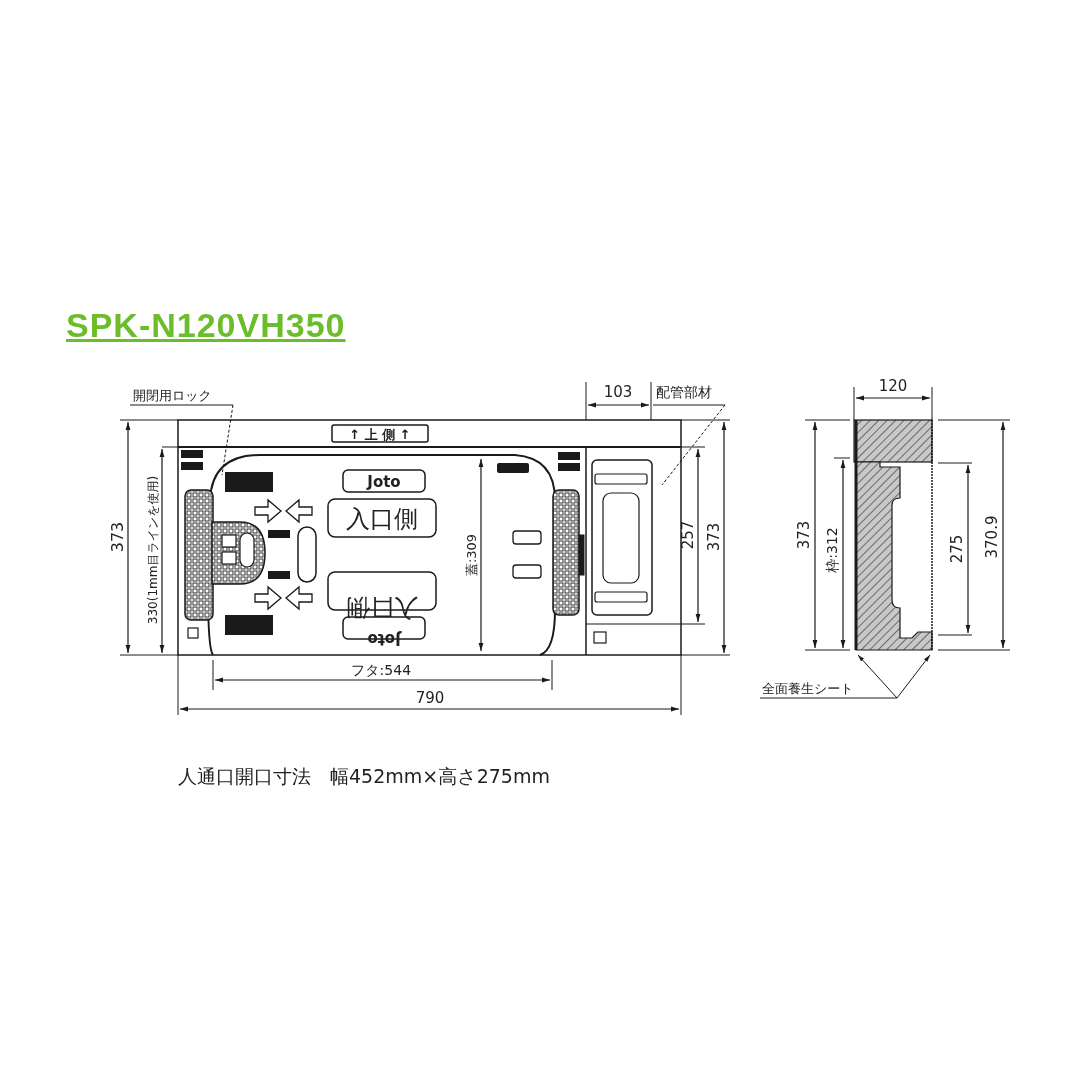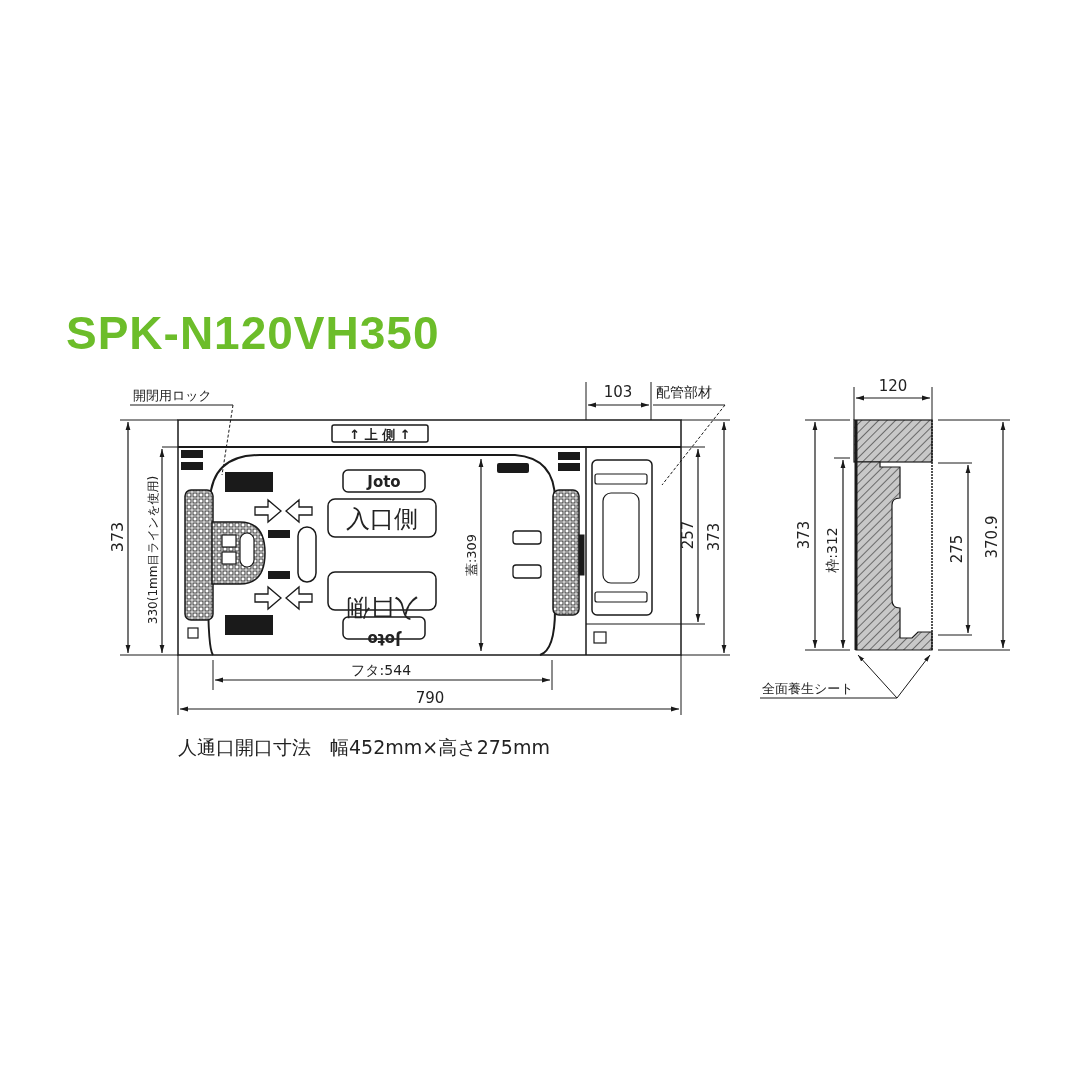--- a/index.html
+++ b/index.html
@@ -1,18 +1,18 @@
 <!DOCTYPE html>
 <html><head>
   <meta charset="utf-8">
   <style>
     html, body { margin: 0; padding: 0; background: #ffffff; }
     body { width: 1080px; height: 1080px; position: relative; overflow: hidden; font-family: "DejaVu Sans", sans-serif; color: #1a1a1a; }
-    .title { position: absolute; left: 66px; top: 306px; font-family: "Liberation Sans", sans-serif; font-size: 46px; font-weight: bold; color: #6cbd2a; letter-spacing: 1px; }
-    .caption { position: absolute; left: 178px; top: 735px; font-family: "DejaVu Sans", sans-serif; font-size: 19px; color: #222; white-space: pre; }
+    .title { position: absolute; left: 66px; top: 306px; font-family: "Liberation Sans", sans-serif; font-size: 34px; font-weight: bold; color: #6cbd2a; letter-spacing: 1px; text-decoration: underline; }
+    .caption { position: absolute; left: 178px; top: 764px; font-family: "DejaVu Sans", sans-serif; font-size: 19px; color: #222; white-space: pre; }
     svg { position: absolute; left: 0; top: 0; }
     .lbl { font-family: "DejaVu Sans", sans-serif; fill: #222; }
   </style>
 </head>
 <body>
 
 <div class="title">SPK-N120VH350</div>
 
 <svg width="1080" height="1080" viewBox="0 0 1080 1080">
   <defs>

